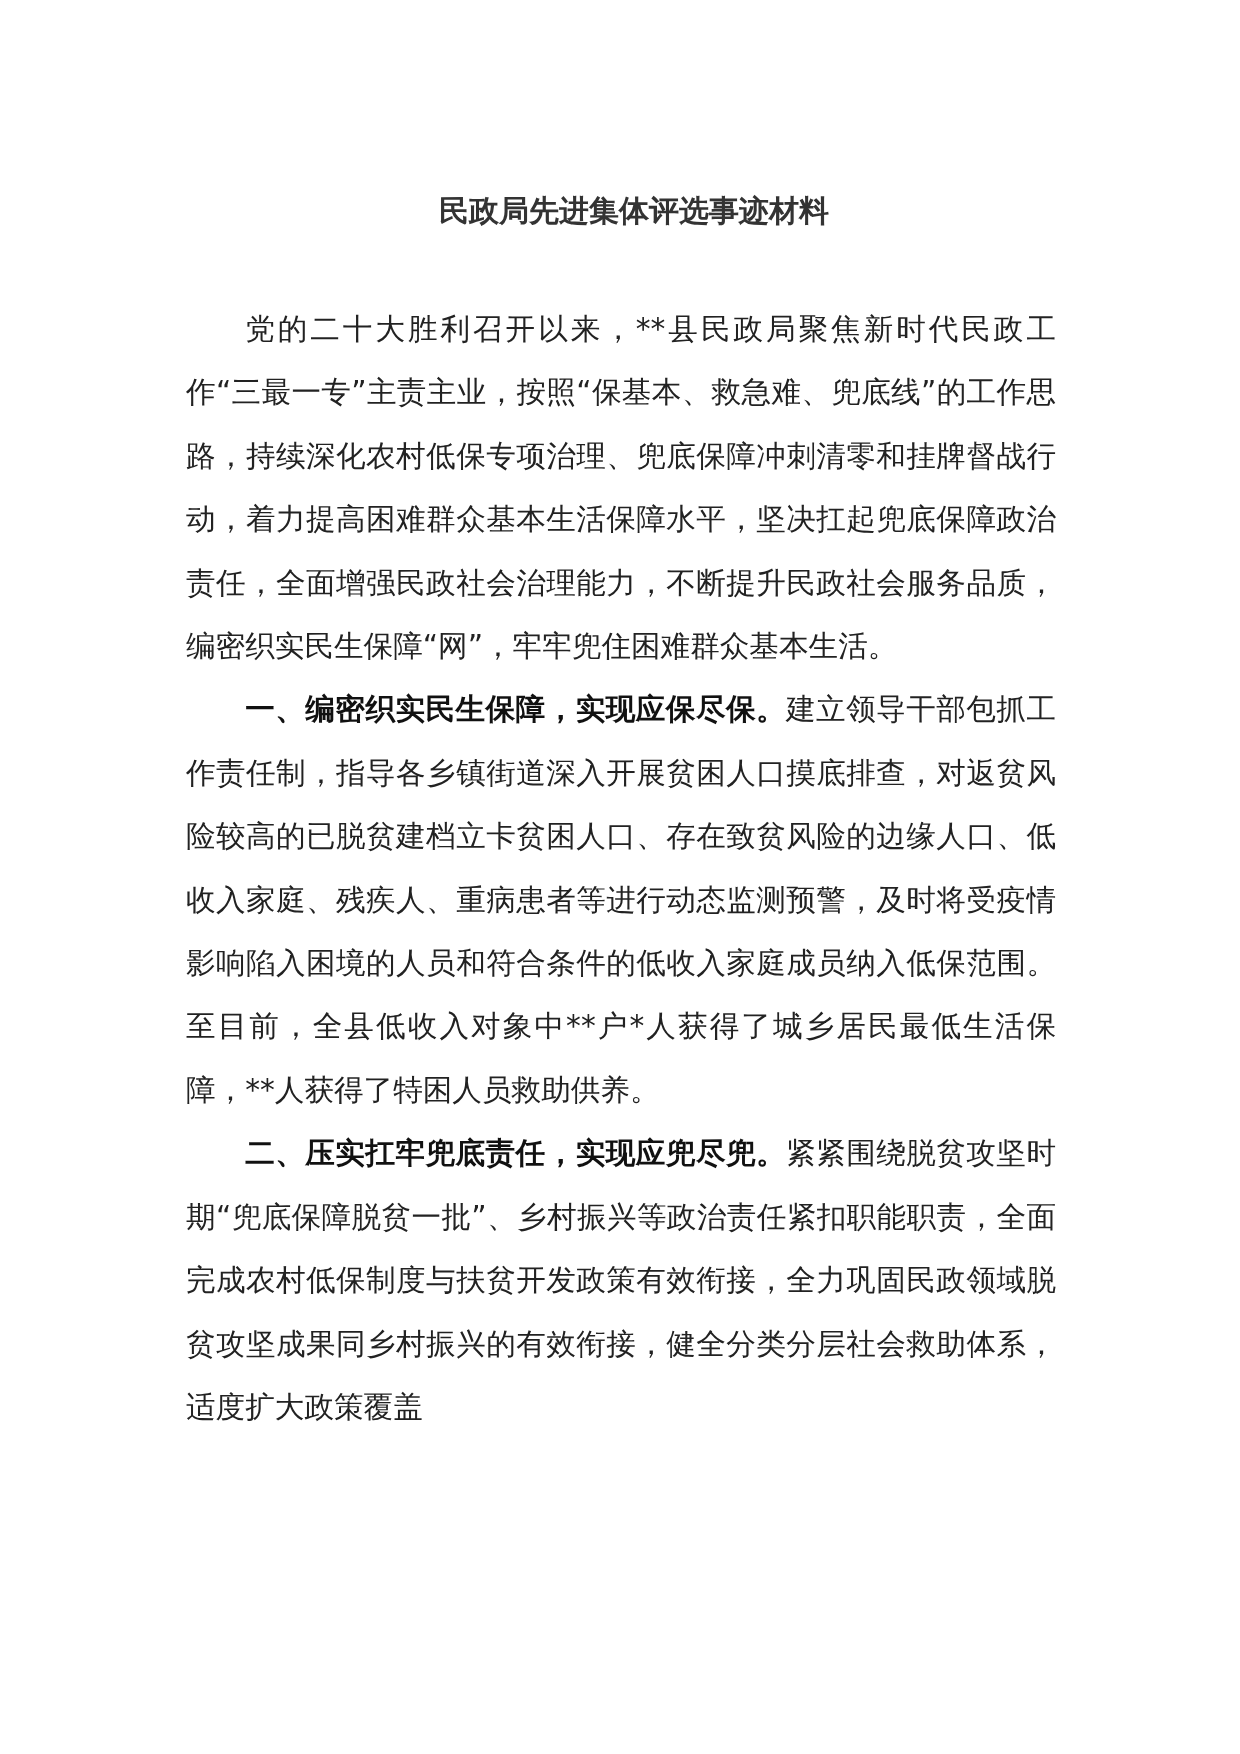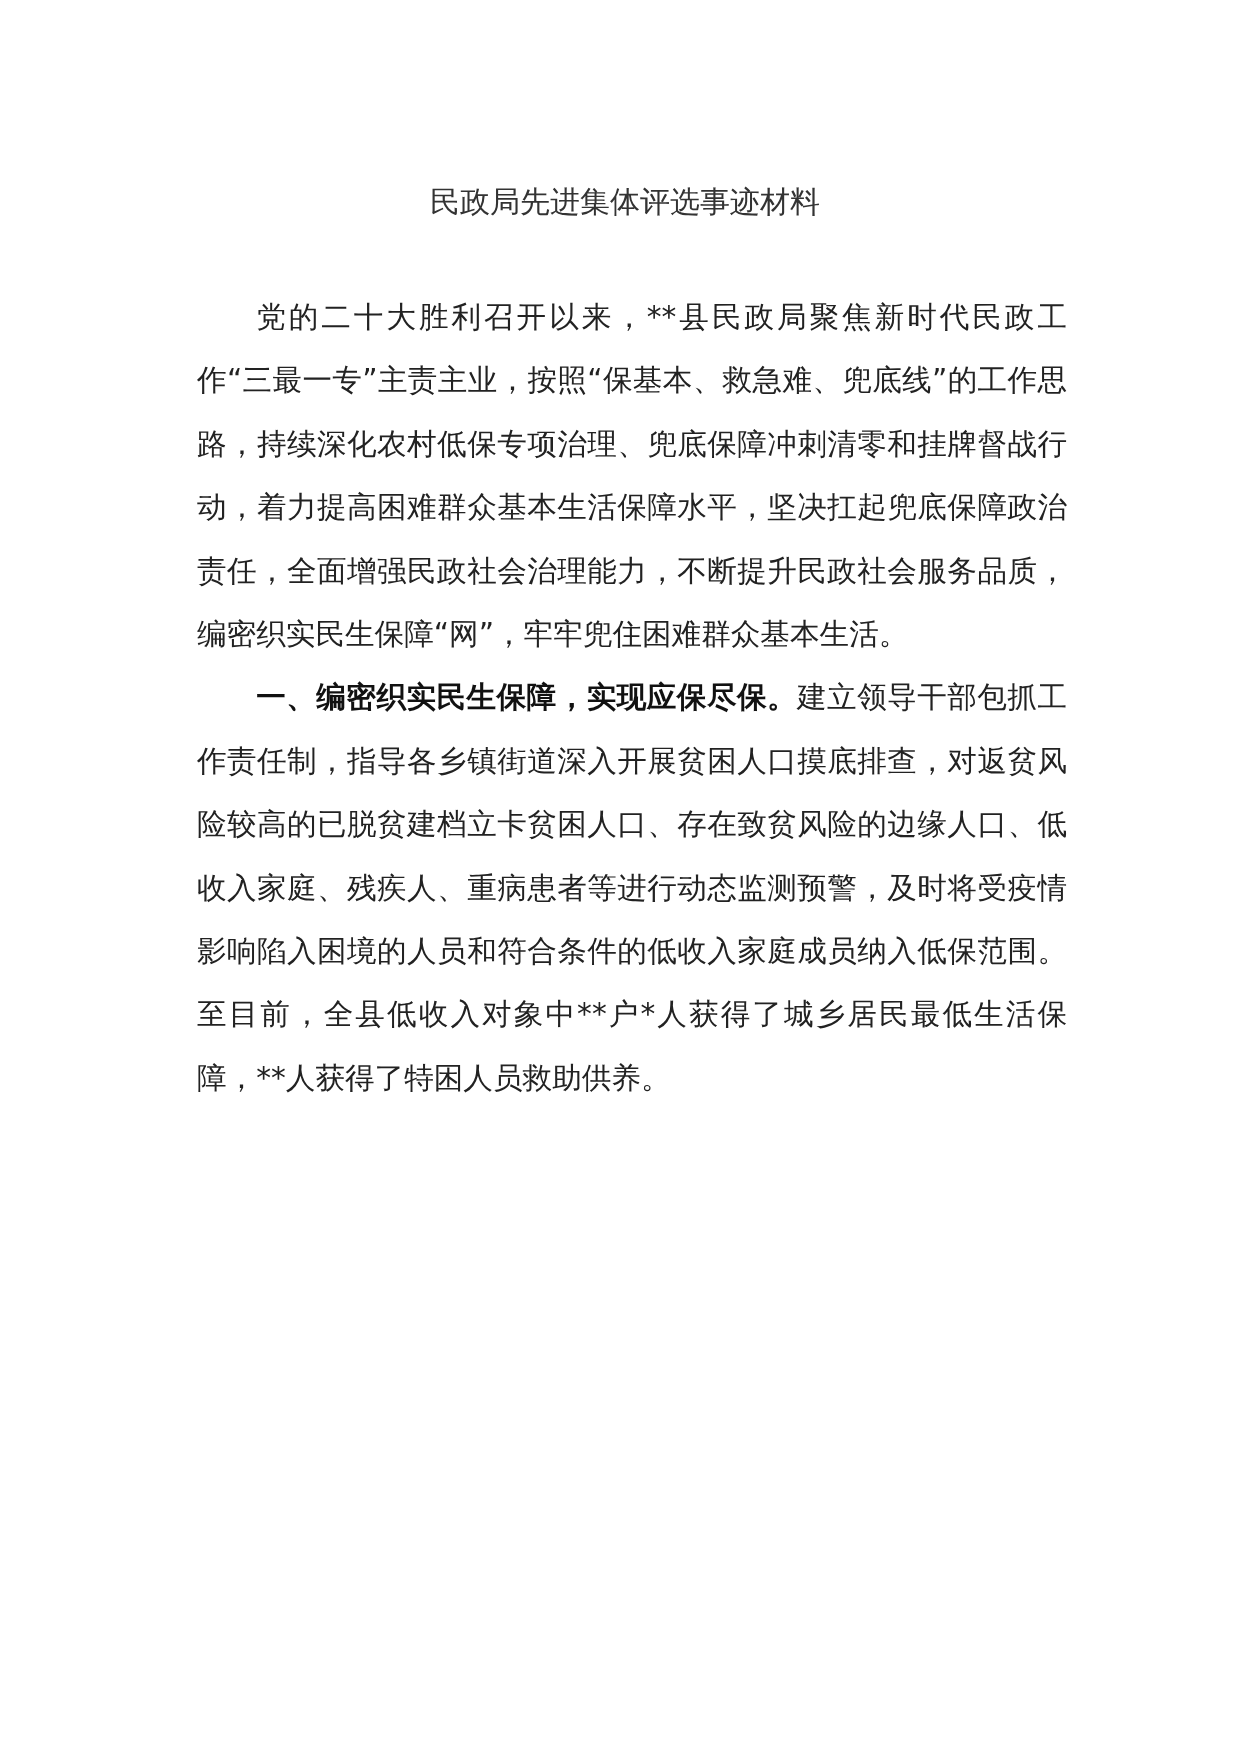--- a/index.html
+++ b/index.html
@@ -21,32 +21,31 @@
       top: 0;
       width: 870px;
     }
     .title {
       position: absolute;
       top: 178px;
       left: 0;
       width: 870px;
       text-align: center;
       font-size: 30px;
-      font-weight: normal;
+      font-weight: bold;
       color: #333333;
       letter-spacing: 0px;
       line-height: 40px;
-      margin: 4px;
+      margin: 13px;
     }
     .body {
       position: absolute;
-      top: 286px;
+      top: 298px;
       left: 0;
       width: 870px;
-      margin-left: 11px;
     }
     .para {
       margin: 0;
       font-size: 29.6px;
       line-height: 63.4px;
       text-align: justify;
       text-indent: 2em;
       letter-spacing: 0px;
       word-break: break-all;
       color: #222222;
@@ -62,14 +61,17 @@
 <div class="page">
   <h1 class="title">民政局先进集体评选事迹材料</h1>
 
   <div class="body">
     <p class="para">
       <span>党的二十大胜利召开以来，**县民政局聚焦新时代民政工作“三最一专”主责主业，按照“保基本、救急难、兜底线”的工作思路，持续深化农村低保专项治理、兜底保障冲刺清零和挂牌督战行动，着力提高困难群众基本生活保障水平，坚决扛起兜底保障政治责任，全面增强民政社会治理能力，不断提升民政社会服务品质，编密织实民生保障“网”，牢牢兜住困难群众基本生活。</span>
     </p>
     <p class="para">
       <span class="lead">一、编密织实民生保障，实现应保尽保。</span><span>建立领导干部包抓工作责任制，指导各乡镇街道深入开展贫困人口摸底排查，对返贫风险较高的已脱贫建档立卡贫困人口、存在致贫风险的边缘人口、低收入家庭、残疾人、重病患者等进行动态监测预警，及时将受疫情影响陷入困境的人员和符合条件的低收入家庭成员纳入低保范围。至目前，全县低收入对象中**户*人获得了城乡居民最低生活保障，**人获得了特困人员救助供养。</span>
     </p>
+    <p class="para">
+      <span class="lead">二、压实扛牢兜底责任，实现应兜尽兜。</span><span>紧紧围绕脱贫攻坚时期“兜底保障脱贫一批”、乡村振兴等政治责任紧扣职能职责，全面完成农村低保制度与扶贫开发政策有效衔接，全力巩固民政领域脱贫攻坚成果同乡村振兴的有效衔接，健全分类分层社会救助体系，适度扩大政策覆盖</span>
+    </p>
   </div>
 </div>
 
 </body></html>

